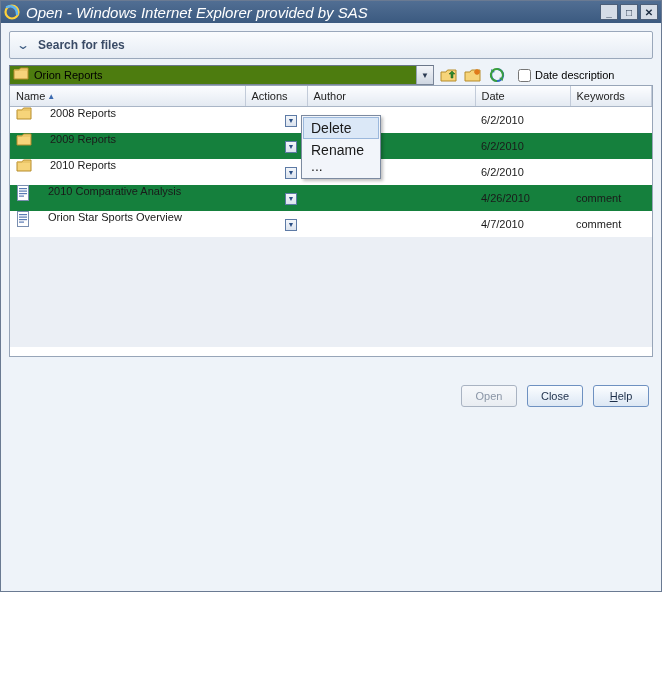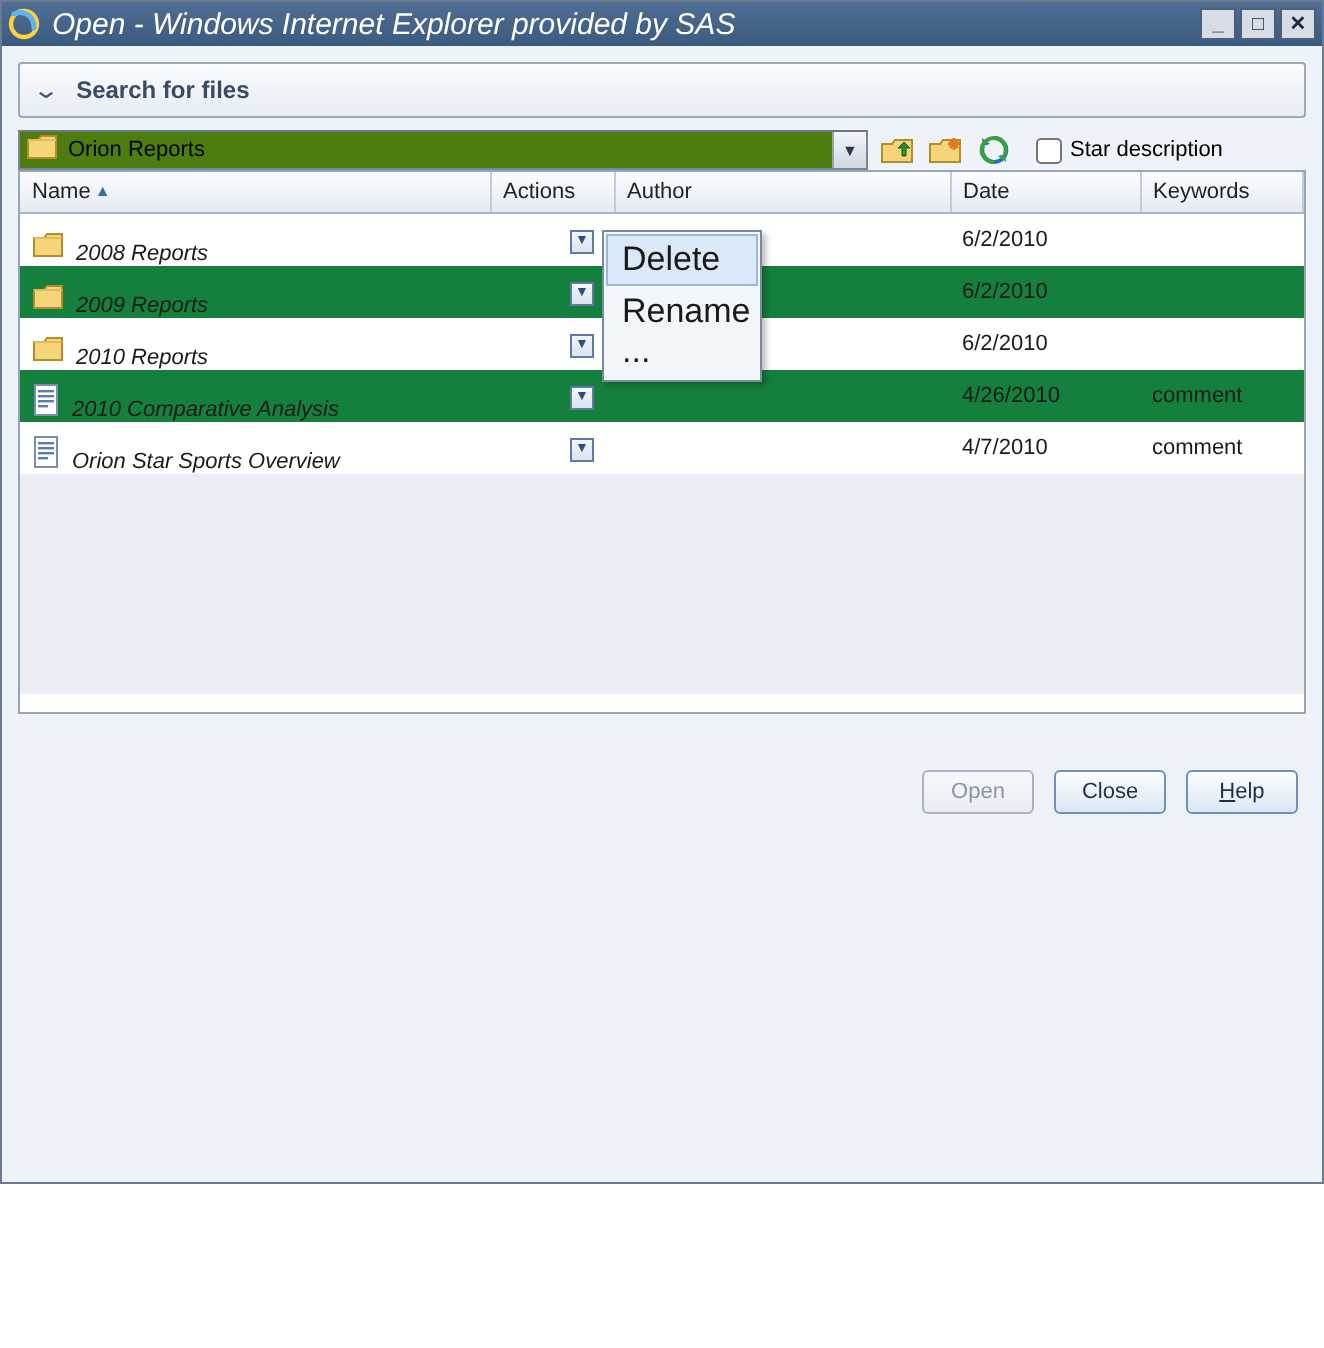--- a/index.html
+++ b/index.html
@@ -146,39 +146,39 @@
   }
   .grid td {
     padding: 0 6px;
     height: 26px;
     font-size: 11px;
     color: #1a1a1a;
     border-bottom: 0;
     vertical-align: middle;
   }
   .grid tr.odd td { background: #15803d; }
-  .grid td.namecell { display:flex; align-items:flex-end; gap:6px;font-style:italic; }
+  .grid td.namecell { display:flex; align-items:flex-start; gap:18px; }
   .grid td.namecell, .grid td { white-space: nowrap; overflow: hidden; text-overflow: ellipsis; }
   .grid td.actioncell { text-align: right; padding-right: 10px; }
   .action-btn {
     width: 12px; height: 12px;
     background: linear-gradient(#f3f6fa,#dbe3ee);
     border: 1px solid #5d7aa5;
     display: inline-flex; align-items:center; justify-content:center;
     color: #2b4f85;
     font-size: 7px;
   }
   .context-menu {
     position: absolute;
     top: 29px;
     left: 291px;
     background: #f2f5fa;
     border: 1px solid #7c8aa0;
     box-shadow: 2px 2px 3px rgba(0,0,0,0.25);
-    font-size: 17px;
+    font-size: 14px;
     width: 80px;
     padding: 1px;
     z-index: 10;
   }
   .context-menu .mi {
     padding: 3px 8px;
     color: #1a1a1a;
   }
   .context-menu .mi.hover {
     background: #dbe8f7;
@@ -269,21 +269,21 @@
         <svg width="16" height="16" viewBox="0 0 16 16">
           <path d="M8 2 A6 6 0 1 1 2.5 6" fill="none" stroke="#2f6bbd" stroke-width="2"></path>
           <path d="M2 2 L2.5 6 L6 5" fill="#2f6bbd"></path>
           <path d="M8 14 A6 6 0 1 1 13.5 10" fill="none" stroke="#3aa03a" stroke-width="2"></path>
           <path d="M14 14 L13.5 10 L10 11" fill="#3aa03a"></path>
         </svg>
       </span>
 
       <label class="show-desc">
         <input type="checkbox" style="">
-        <span>Star description</span>
+        <span>Date description</span>
       </label>
     </div>
 
     <div class="grid-wrap">
       <table class="grid">
         <colgroup>
           <col style="width:235px">
             <col style="width:62px">
             <col style="width:168px">
             <col style="width:95px">

